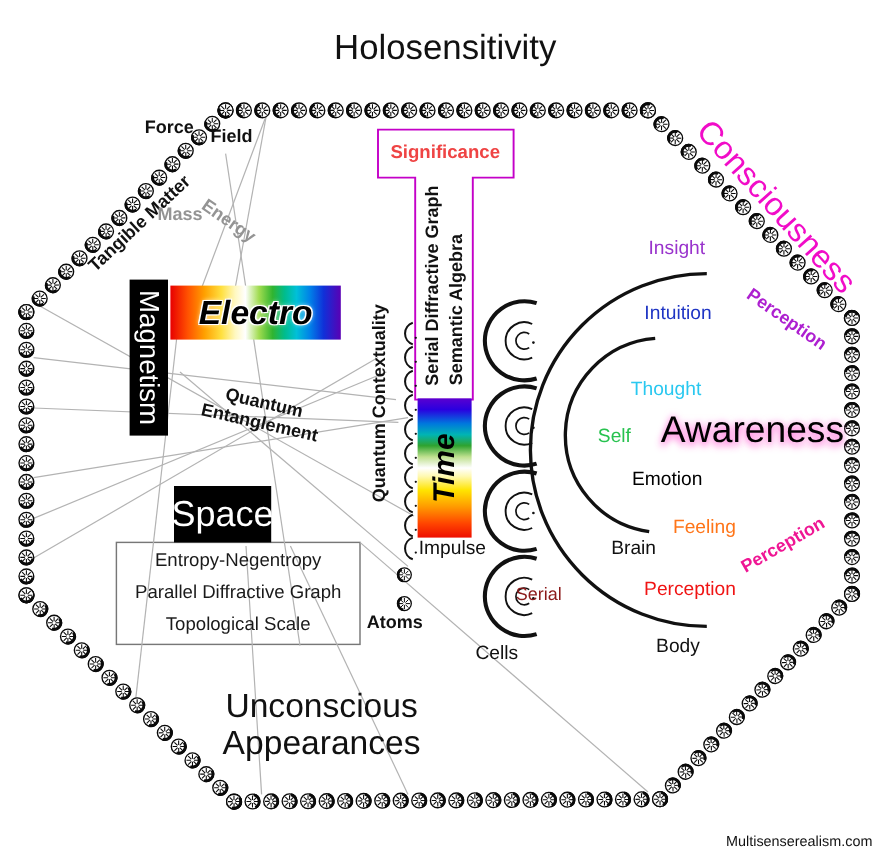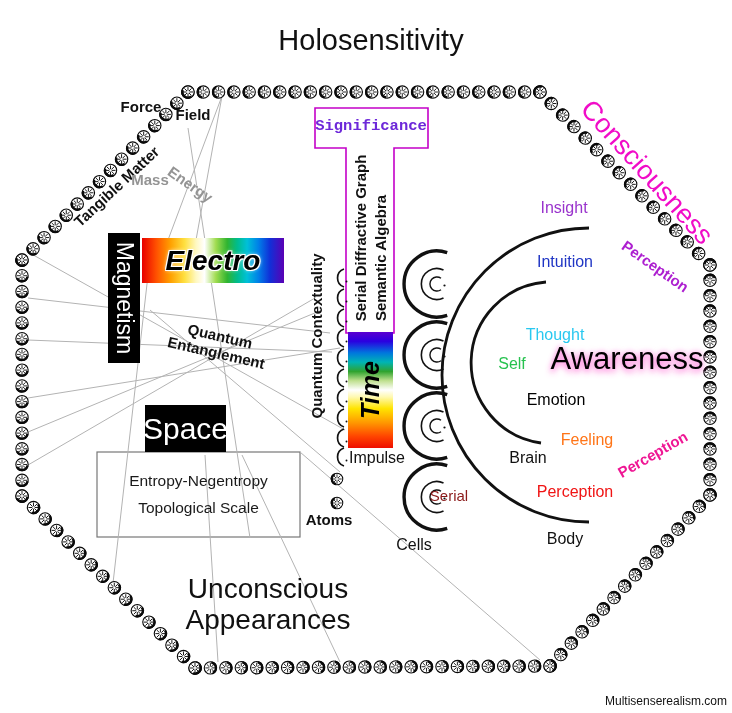--- a/index.html
+++ b/index.html
@@ -18,21 +18,21 @@
     #fff8c0 38%,#ffffff 44%,#a0dc50 52%,#30b430 60%,#00bc8c 67%,#00c0d8 74%,#0080e8 82%,
     #1030d8 90%,#5a00b4 100%);}
   .time-box{background:linear-gradient(180deg,#5a00d0 0%,#2a00e0 8%,#0077dd 18%,#00b4b4 26%,
     #2fa32f 34%,#bfe08f 42%,#ffffff 50%,#fff9b0 56%,#ffe400 66%,#ff9900 78%,#ff4400 90%,#ee0e00 100%);}
   .electro-text{font-size:28px;font-weight:bold;font-style:italic;color:#000;
     text-shadow:-1px -1px 0 #fff,1px -1px 0 #fff,-1px 1px 0 #fff,1px 1px 0 #fff,0 0 4px #fff;}
   .time-text{font-size:25px;font-weight:bold;font-style:italic;color:#000;}
   .entropy{position:absolute;left:97px;top:452px;width:203px;height:85px;display:flex;
     flex-direction:column;justify-content:center;text-align:center;font-size:15.5px;color:#1a1a1a;
     line-height:1.72;}
-  .sig{color:#6d28d9;font-weight:bold;font-size:15.5px;font-family:Liberation Mono, monospace;}
+  .sig{color:#ef4444;font-weight:bold;font-size:15.5px;}
   .c-consc{color:#f10cc8;font-size:27px;}
   .c-insight{color:#9933cc;}
   .c-intuition{color:#1f35c4;}
   .c-thought{color:#29c8f0;}
   .c-self{color:#27c24f;}
   .c-emotion{color:#000000;}
   .c-feeling{color:#ff7518;}
   .c-sensation{color:#f01414;}
   .c-signal{color:#8b1a1a;}
   .c-perc-u{color:#ad1fd0;font-weight:bold;font-size:15px;}
@@ -325,20 +325,21 @@
     </div>
 
     <div class="lbl pre b s15" style="left:218px;top:345px;transform:translate(-50%,-50%) rotate(13deg)">Quantum
 Entanglement</div>
 
     <div class="box blackbox" style="left:145px;top:405px;width:81px;height:47px;font-size:30px">
       <span>Space</span>
     </div>
     <div class="entropy">
       <span>Entropy-Negentropy</span>
+      <span>Parallel Diffractive Graph</span>
       <span>Topological Scale</span>
     </div>
 
     <div class="lbl ctr sig" style="left:371px;top:127px">Significance</div>
     <div class="lbl b s15" style="left:361px;top:238px;transform:translate(-50%,-50%) rotate(-90deg)">Serial Diffractive Graph</div>
     <div class="lbl b s15" style="left:381px;top:258px;transform:translate(-50%,-50%) rotate(-90deg)">Semantic Algebra</div>
     <div class="lbl b s15" style="left:317px;top:336px;transform:translate(-50%,-50%) rotate(-90deg)">Quantum Contextuality</div>
     <div class="box time-box" style="left:348px;top:332px;width:45px;height:116px">
       <span class="lbl time-text" style="left:22px;top:58px;transform:translate(-50%,-50%) rotate(-90deg)">Time</span>
     </div>
@@ -347,21 +348,21 @@
     <div class="lbl ctr b s15" style="left:329px;top:520px">Atoms</div>
     <div class="lbl ctr s16" style="left:414px;top:545px">Cells</div>
     <div class="lbl ctr s15 c-signal" style="left:449px;top:496px">Serial</div>
 
     <div class="lbl c-consc" style="left:647px;top:172px;transform:translate(-50%,-50%) rotate(48deg)">Consciousness</div>
     <div class="lbl c-perc-u" style="left:655px;top:267px;transform:translate(-50%,-50%) rotate(35deg)">Perception</div>
     <div class="lbl c-perc-l" style="left:653px;top:455px;transform:translate(-50%,-50%) rotate(-30deg)">Perception</div>
 
     <div class="lbl ctr s16 c-insight" style="left:564px;top:208px">Insight</div>
     <div class="lbl ctr s16 c-intuition" style="left:565px;top:262px">Intuition</div>
-    <div class="lbl ctr s16 c-thought" style="left:555px;top:335px">Thought</div>
+    <div class="lbl ctr s16 c-thought" style="left:555px;top:325px">Thought</div>
     <div class="lbl ctr s16 c-self" style="left:512px;top:364px">Self</div>
     <div class="lbl ctr awareness" style="left:627px;top:359px">Awareness</div>
     <div class="lbl ctr s16 c-emotion" style="left:556px;top:400px">Emotion</div>
     <div class="lbl ctr s16 c-feeling" style="left:587px;top:440px">Feeling</div>
     <div class="lbl ctr s16" style="left:528px;top:458px">Brain</div>
     <div class="lbl ctr s16 c-sensation" style="left:575px;top:492px">Perception</div>
     <div class="lbl ctr s16" style="left:565px;top:539px">Body</div>
 
     <div class="lbl ctr pre uncon" style="left:268px;top:604px">Unconscious
 Appearances</div>

